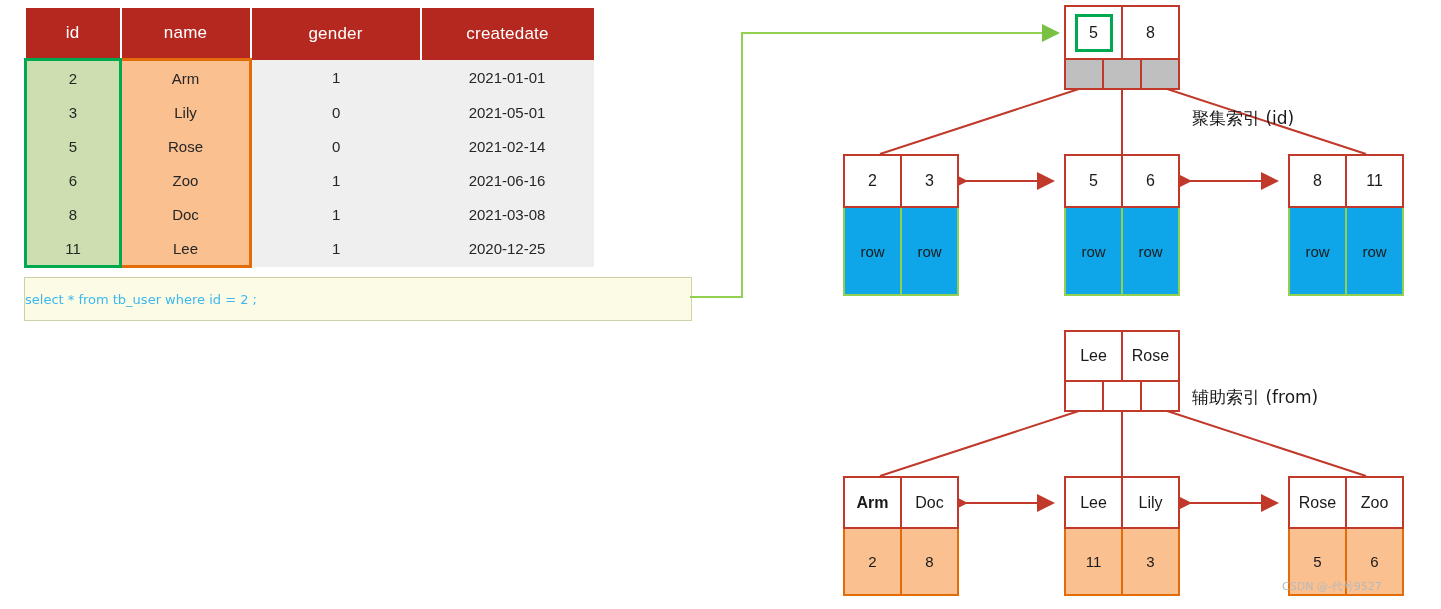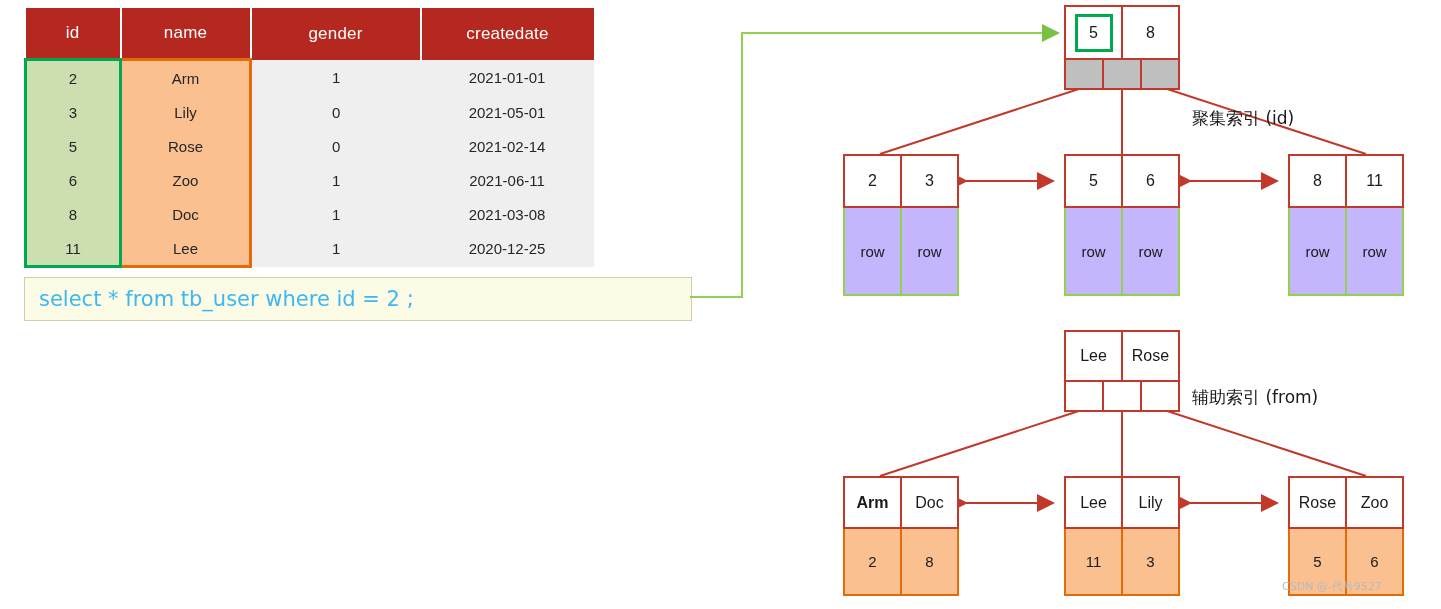--- a/index.html
+++ b/index.html
@@ -68,22 +68,21 @@
   
   #sql-box {
     position: absolute;
     left: 24px; top: 277px;
     width: 666px; height: 42px;
     background: #fbfbe6;
     border: 1px solid #cfcfa8;
     display: flex; align-items: center;
   }
   #sql-box .sql-text {
-    padding-left: 14px;
-    font-size: 21px;
+    font-size: 13px;
     color: #3cb8f0;
     font-family: "DejaVu Sans", "Liberation Sans", sans-serif;
     white-space: pre;
   }
 
   
   .node { position: absolute; }
   .keyrow, .ptrrow, .valrow { display: flex; }
   .keyrow {
     border: 2px solid #c0392b;
@@ -119,21 +118,21 @@
     box-sizing: border-box;
     border: 2px solid #92d050;
     border-top: none;
   }
   .valrow.orange { border-color: #e36c09; }
   .valcell {
     flex: 1 1 0;
     display: flex; align-items: center; justify-content: center;
     font-size: 15px;
     color: #1a1a1a;
-    background: #c4b5fd;
+    background: #0ea5e9;
     box-sizing: border-box;
     border-right: 2px solid #92d050;
   }
   .valcell:last-child { border-right: none; }
   .valrow.orange .valcell {
     background: #fac090;
     border-right-color: #e36c09;
   }
   .valrow.orange .valcell:last-child { border-right: none; }
 
@@ -200,21 +199,21 @@
       <tr>
         <td class="c-id">5</td>
         <td class="c-name">Rose</td>
         <td>0</td>
         <td>2021-02-14</td>
       </tr>
       <tr>
         <td class="c-id">6</td>
         <td class="c-name">Zoo</td>
         <td>1</td>
-        <td>2021-06-11</td>
+        <td>2021-06-16</td>
       </tr>
       <tr>
         <td class="c-id">8</td>
         <td class="c-name">Doc</td>
         <td>1</td>
         <td>2021-03-08</td>
       </tr>
       <tr>
         <td class="c-id">11</td>
         <td class="c-name">Lee</td>

